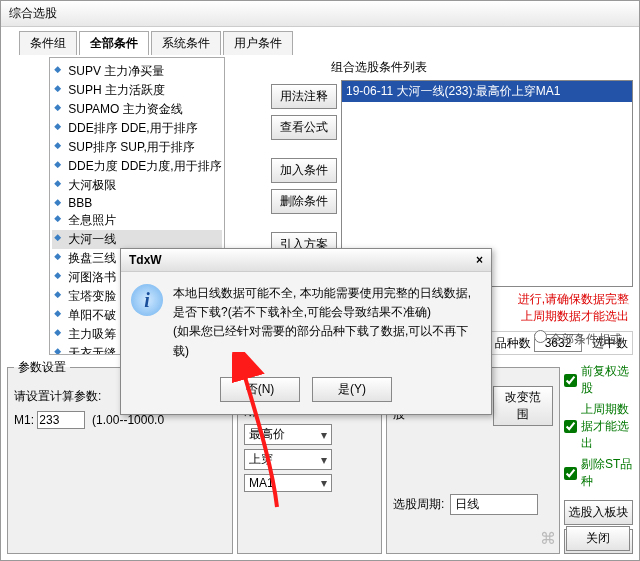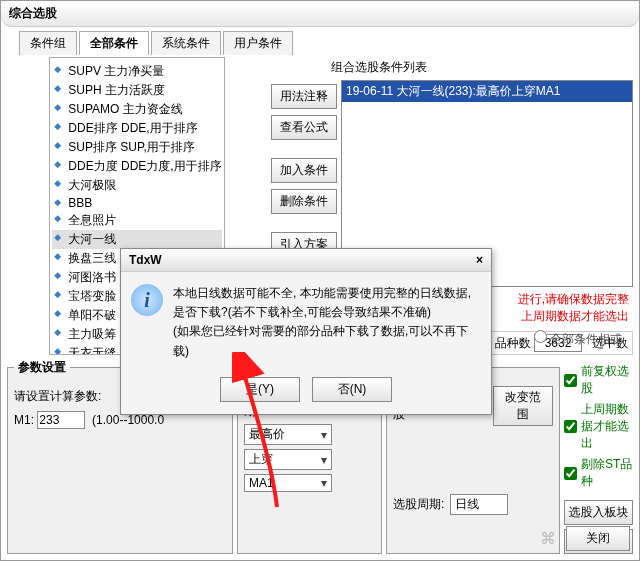--- a/index.html
+++ b/index.html
@@ -1,19 +1,19 @@
 <!DOCTYPE html>
 <html><head>
 <meta charset="utf-8">
 <style>
 * { box-sizing: border-box; margin: 0; padding: 0; font-family: "SimSun", "Microsoft YaHei", sans-serif; font-size: 12px; }
 body { width: 640px; height: 561px; background: #f0f0f0; overflow: hidden; position: relative; }
 
 .window { background: #fff; border: 1px solid #999; width: 640px; height: 561px; display: flex; flex-direction: column; }
-.titlebar { background: linear-gradient(#fff,#e8e8e8); border-bottom: 1px solid #ccc; padding: 4px 8px; font-weight: bold; border-radius: 11px; }
+.titlebar { background: linear-gradient(#fff,#e8e8e8); border-bottom: 1px solid #ccc; padding: 4px 8px; font-weight: normal; }
 
 .tabs { display: flex; padding: 4px 6px 0 18px; gap: 2px; }
 .tab { border: 1px solid #aaa; border-bottom: none; background: #f4f4f4; padding: 3px 10px; cursor: pointer; }
 .tab.active { background: #fff; font-weight: bold; }
 
 .main { display: flex; flex: 1; padding: 2px 6px 4px 6px; gap: 4px; min-height: 0; }
 .left-col { width: 260px; display: flex; flex-direction: column; align-items: center; }
 .right-col { flex: 1; display: flex; flex-direction: column; gap: 2px; }
 
 .tree { flex: 1; border: 1px solid #aaa; background: #fff; overflow: auto; padding: 4px 2px; }
@@ -28,21 +28,21 @@
 
 .cond-list { flex: 1; border: 1px solid #888; background: #fff; }
 .cond-list .item { background: #2353a8; color: #fff; padding: 2px 4px; }
 
 .warn-lines { color: #d00; text-align: right; padding: 2px 4px; line-height: 1.4; }
 .count-line { text-align: right; padding: 2px 4px; border: 1px solid #ccc; background: #fff; margin-top: 2px; }
 .count-line input { width: 48px; border: 1px solid #888; padding: 1px 2px; text-align: center; }
 
 .bottom { display: flex; gap: 4px; padding: 0 6px 6px 6px; }
 fieldset { border: 1px solid #999; padding: 6px; background: #f0f0f0; }
-fieldset legend { padding: 0 4px; font-weight: bold; }
+fieldset legend { padding: 0 4px; }
 .param-set { width: 226px; }
 .cond-set { width: 145px; }
 .scope-set { width: 174px; }
 .check-col { flex: 1; display: flex; flex-direction: column; gap: 4px; padding-top: 4px; }
 
 .param-set .row { margin: 6px 0; }
 .param-set input[type=text] { width: 48px; border: 1px solid #888; padding: 1px; }
 
 .cond-set .row { margin: 4px 0; display: flex; align-items: center; gap: 4px; }
 .cond-set .sel { border: 1px solid #888; background: #fff; padding: 1px 4px; width: 88px; display: inline-flex; justify-content: space-between; align-items: center; }
@@ -162,21 +162,21 @@
 
     <fieldset class="scope-set">
       <legend>选股范围</legend>
       <div class="row">
         <span>上证A 股  深证A 股</span>
         <span class="btn small">改变范围</span>
       </div>
       <div style="height:60px"></div>
       <div class="row">
         <span>选股周期:</span>
-        <span class="sel" style="width:58px;border:1px solid #888;background:#fff;padding:1px 4px;display:inline-flex;justify-content:space-between">日线</span>
+        <span class="sel" style="width:88px;border:1px solid #888;background:#fff;padding:1px 4px;display:inline-flex;justify-content:space-between">日线</span>
       </div>
     </fieldset>
 
     <div class="check-col">
       <label class="chk">
           <input type="checkbox" checked="" style="">
           <span>前复权选股</span>
         </label>
       <label class="chk">
           <input type="checkbox" checked="" style="">
@@ -208,22 +208,22 @@
   </div>
   <div class="dlg-body">
     <div class="info-icon">i</div>
     <div class="dlg-text">
       <div>本地日线数据可能不全, 本功能需要使用完整的日线数据,</div>
       <div>是否下载?(若不下载补全,可能会导致结果不准确)</div>
       <div>(如果您已经针对需要的部分品种下载了数据,可以不再下载)</div>
     </div>
   </div>
   <div class="dlg-btns">
+    <div class="btn">否(N)</div>
     <div class="btn">是(Y)</div>
-    <div class="btn">否(N)</div>
   </div>
 </div>
 
 <svg class="arrow" viewBox="0 0 60 160">
   <defs>
     <marker id="ah" markerWidth="10" markerHeight="10" refX="5" refY="5" orient="auto">
       <path d="M0,0 L10,5 L0,10 z" fill="#ff1a1a"></path>
     </marker>
   </defs>
   <path d="M45,155 C40,110 20,50 8,8" stroke="#ff1a1a" stroke-width="4" fill="none" marker-end="url(#ah)"></path>

